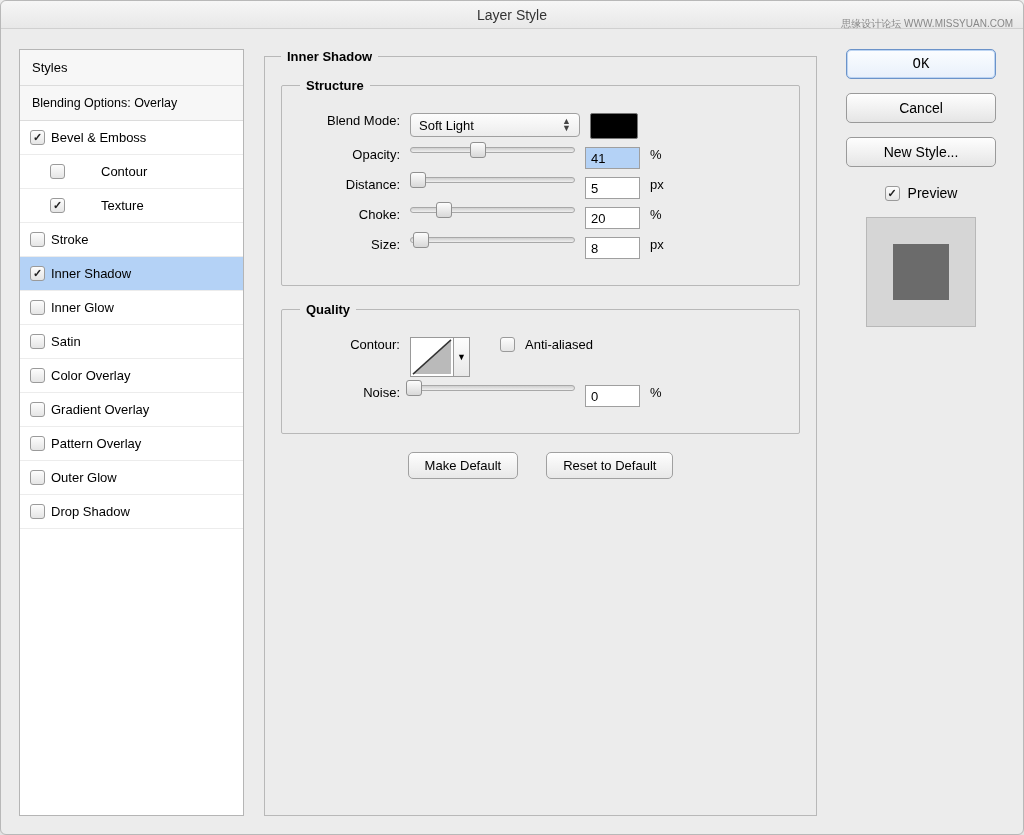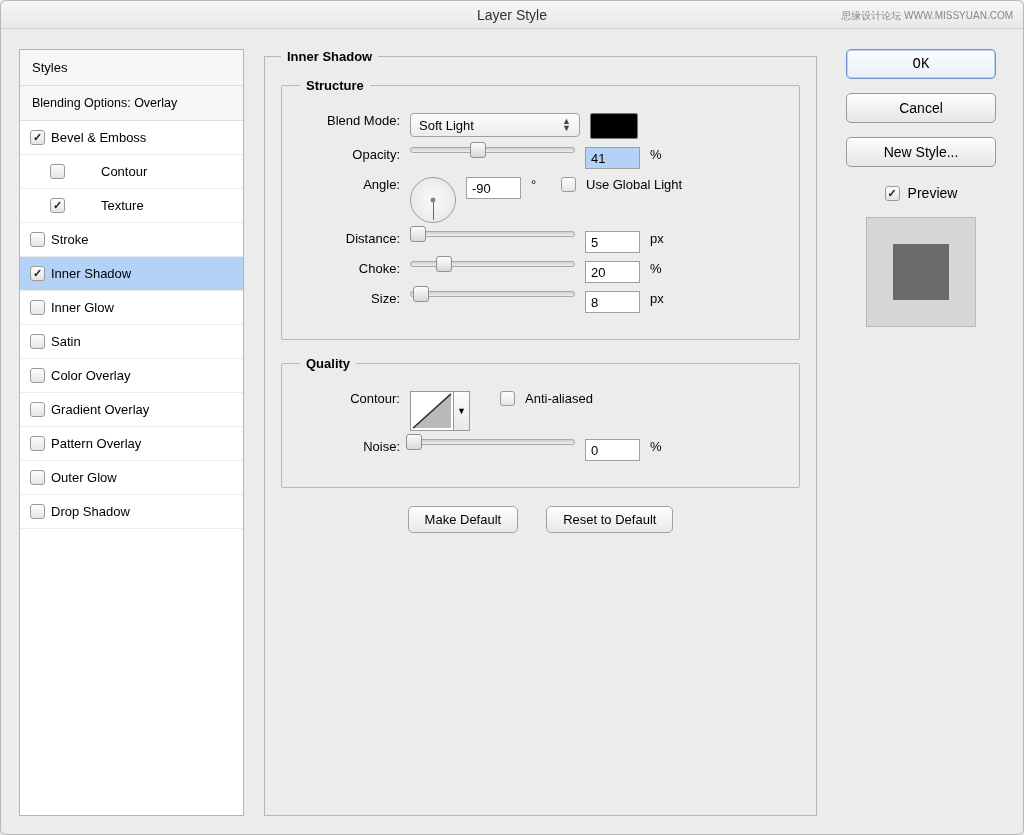--- a/index.html
+++ b/index.html
@@ -25,21 +25,21 @@
   line-height: 28px;
   text-align: center;
   font-size: 14px;
   color: #333;
   background: linear-gradient(#f6f6f6, #e8e8e8);
   border-bottom: 1px solid #d0d0d0;
   border-radius: 6px 6px 0 0;
 }
 .watermark {
   position: absolute;
-  top: 8px;
+  top: 16px;
   right: 10px;
   font-size: 10px;
   color: #888;
 }
 .content {
   display: flex;
   padding: 20px 18px 18px 18px;
   gap: 20px;
   height: calc(100% - 28px);
 }
@@ -355,31 +355,20 @@
 
           <div class="row">
             <span class="lbl">Opacity:</span>
             <div class="slider-track">
               <div class="slider-thumb" style="left:41%"></div>
             </div>
             <input class="numbox sel" value="41" style="">
             <span class="unit">%</span>
           </div>
 
-          <div class="row">
-            <span class="lbl">Angle:</span>
-            <div class="angle-dial">
-              <div class="needle" style="transform:rotate(0deg)"></div>
-              <div class="center-dot"></div>
-            </div>
-            <input class="numbox" value="-90" style="">
-            <span class="unit">°</span>
-            <span class="chk"></span>
-            <span>Use Global Light</span>
-          </div>
 
           <div class="row">
             <span class="lbl">Distance:</span>
             <div class="slider-track">
               <div class="slider-thumb" style="left:4%"></div>
             </div>
             <input class="numbox" value="5" style="">
             <span class="unit">px</span>
           </div>
 

